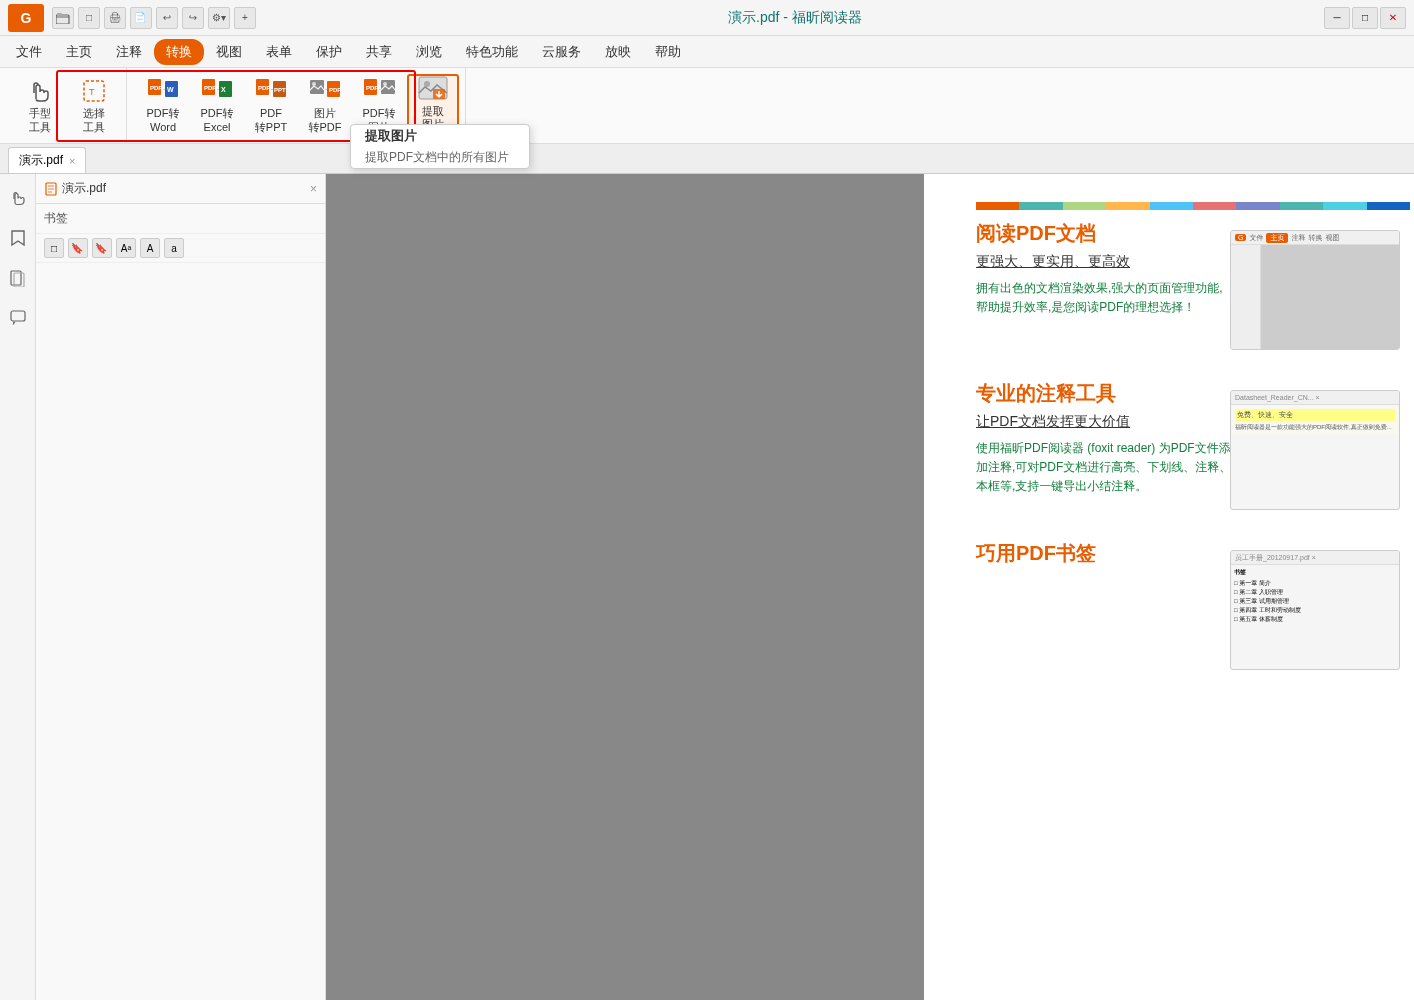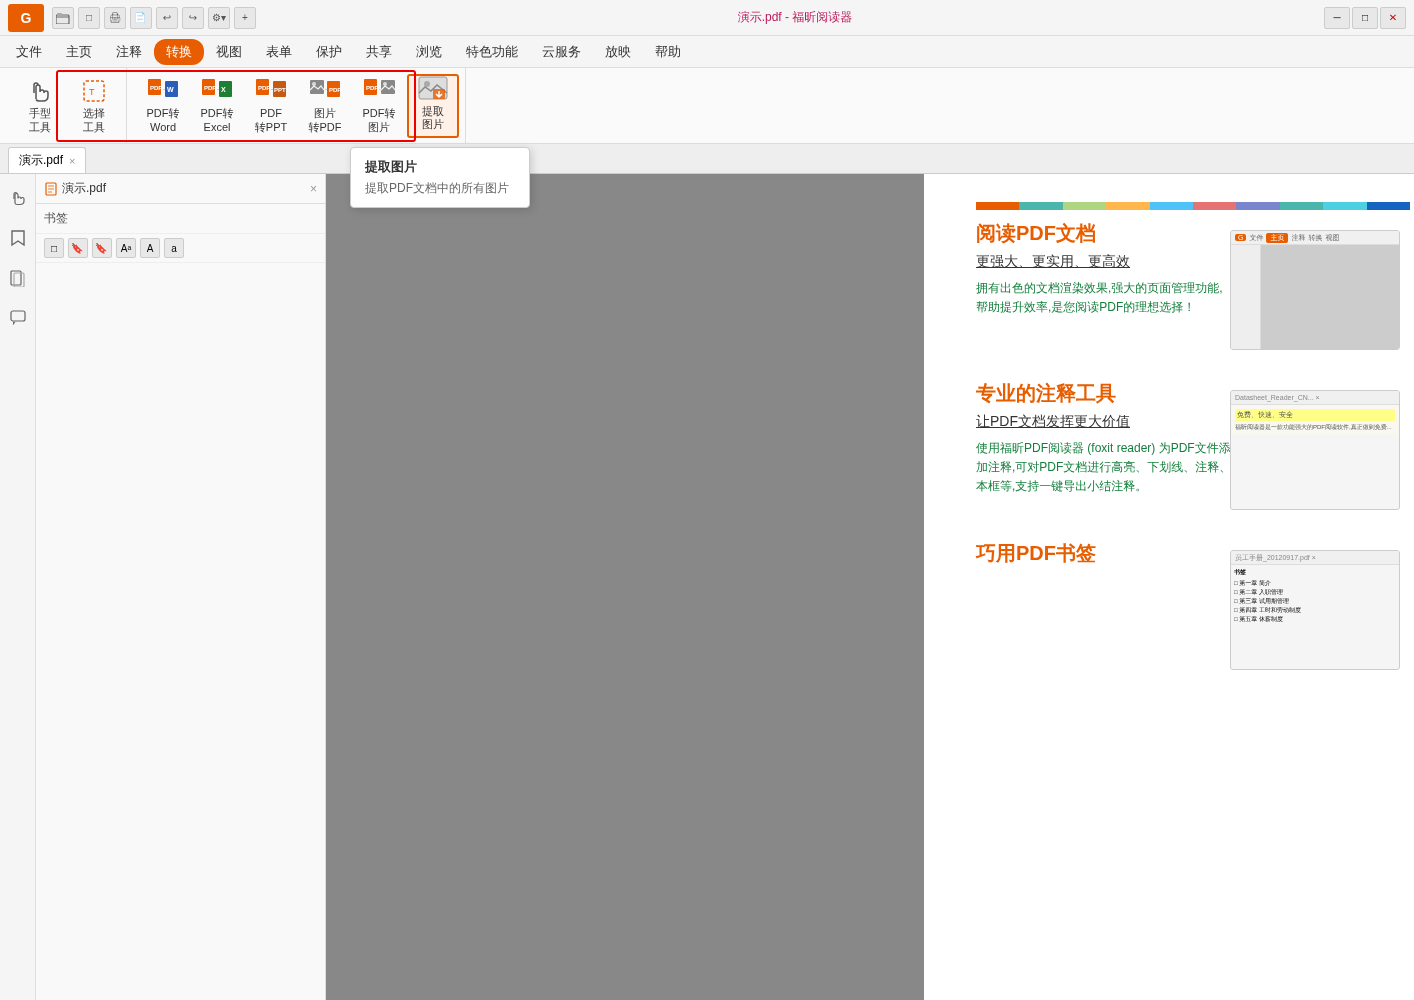--- a/index.html
+++ b/index.html
@@ -24,21 +24,21 @@
     .title-bar-controls {
       display: flex; gap: 4px; margin-right: 10px;
     }
     .title-bar-btn {
       width: 22px; height: 22px;
       background: #e8e8e8; border: 1px solid #ccc; border-radius: 2px;
       display: flex; align-items: center; justify-content: center;
       cursor: pointer; font-size: 10px; color: #555;
     }
     .title-bar-center {
-      flex: 1; text-align: center; font-size: 12px; color: #be185d;
+      flex: 1; text-align: center; font-size: 14px; color: #0f766e;
     }
     .window-controls {
       display: flex; gap: 2px;
     }
     .window-btn {
       width: 26px; height: 22px;
       background: #e8e8e8; border: 1px solid #ccc; border-radius: 2px;
       display: flex; align-items: center; justify-content: center;
       cursor: pointer; font-size: 10px;
     }
@@ -104,26 +104,26 @@
     
     .tool-btn.highlighted {
       border: 2px solid #e85d00;
       background: #fff0e8;
       justify-content: flex-end;
     }
 
     
     .tooltip-popup {
       position: absolute;
-      top: 79px;
+      top: 56px;
       left: 350px;
       background: white;
       border: 1px solid #ccc;
       border-radius: 4px;
-      padding: 10px 14px;
+      padding: 2px 14px;
       z-index: 100;
       box-shadow: 2px 2px 8px rgba(0,0,0,0.15);
       min-width: 180px;
     }
     .tooltip-title {
       font-size: 13px; font-weight: bold; color: #333; margin-bottom: 4px;
     }
     .tooltip-desc {
       font-size: 12px; color: #666;
     }

